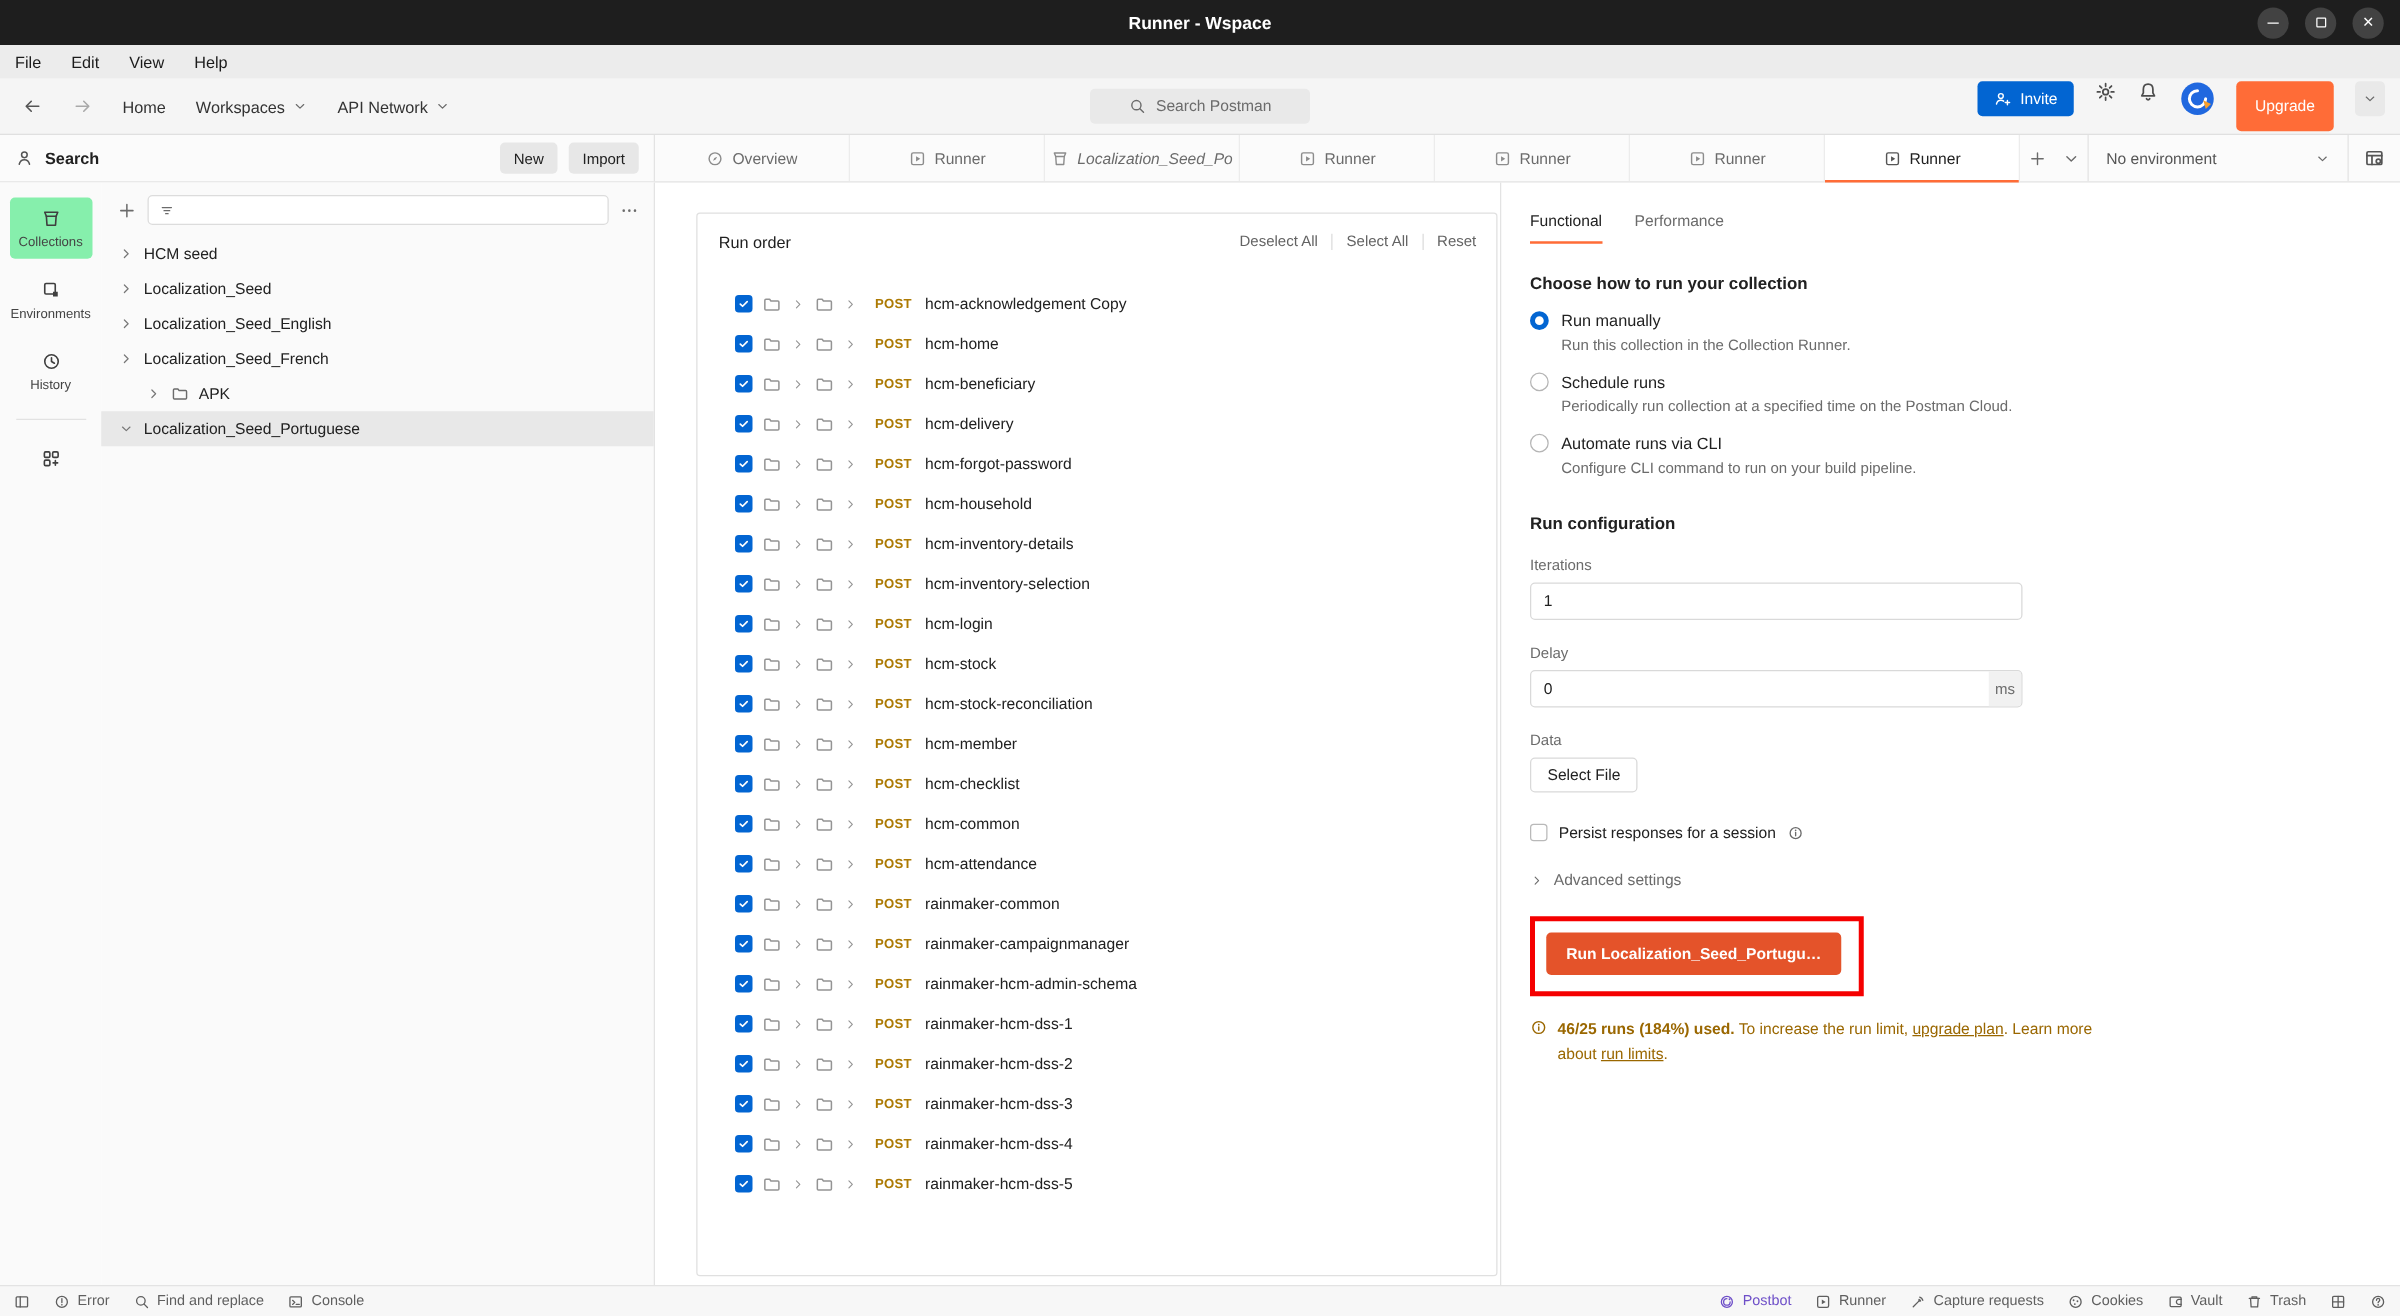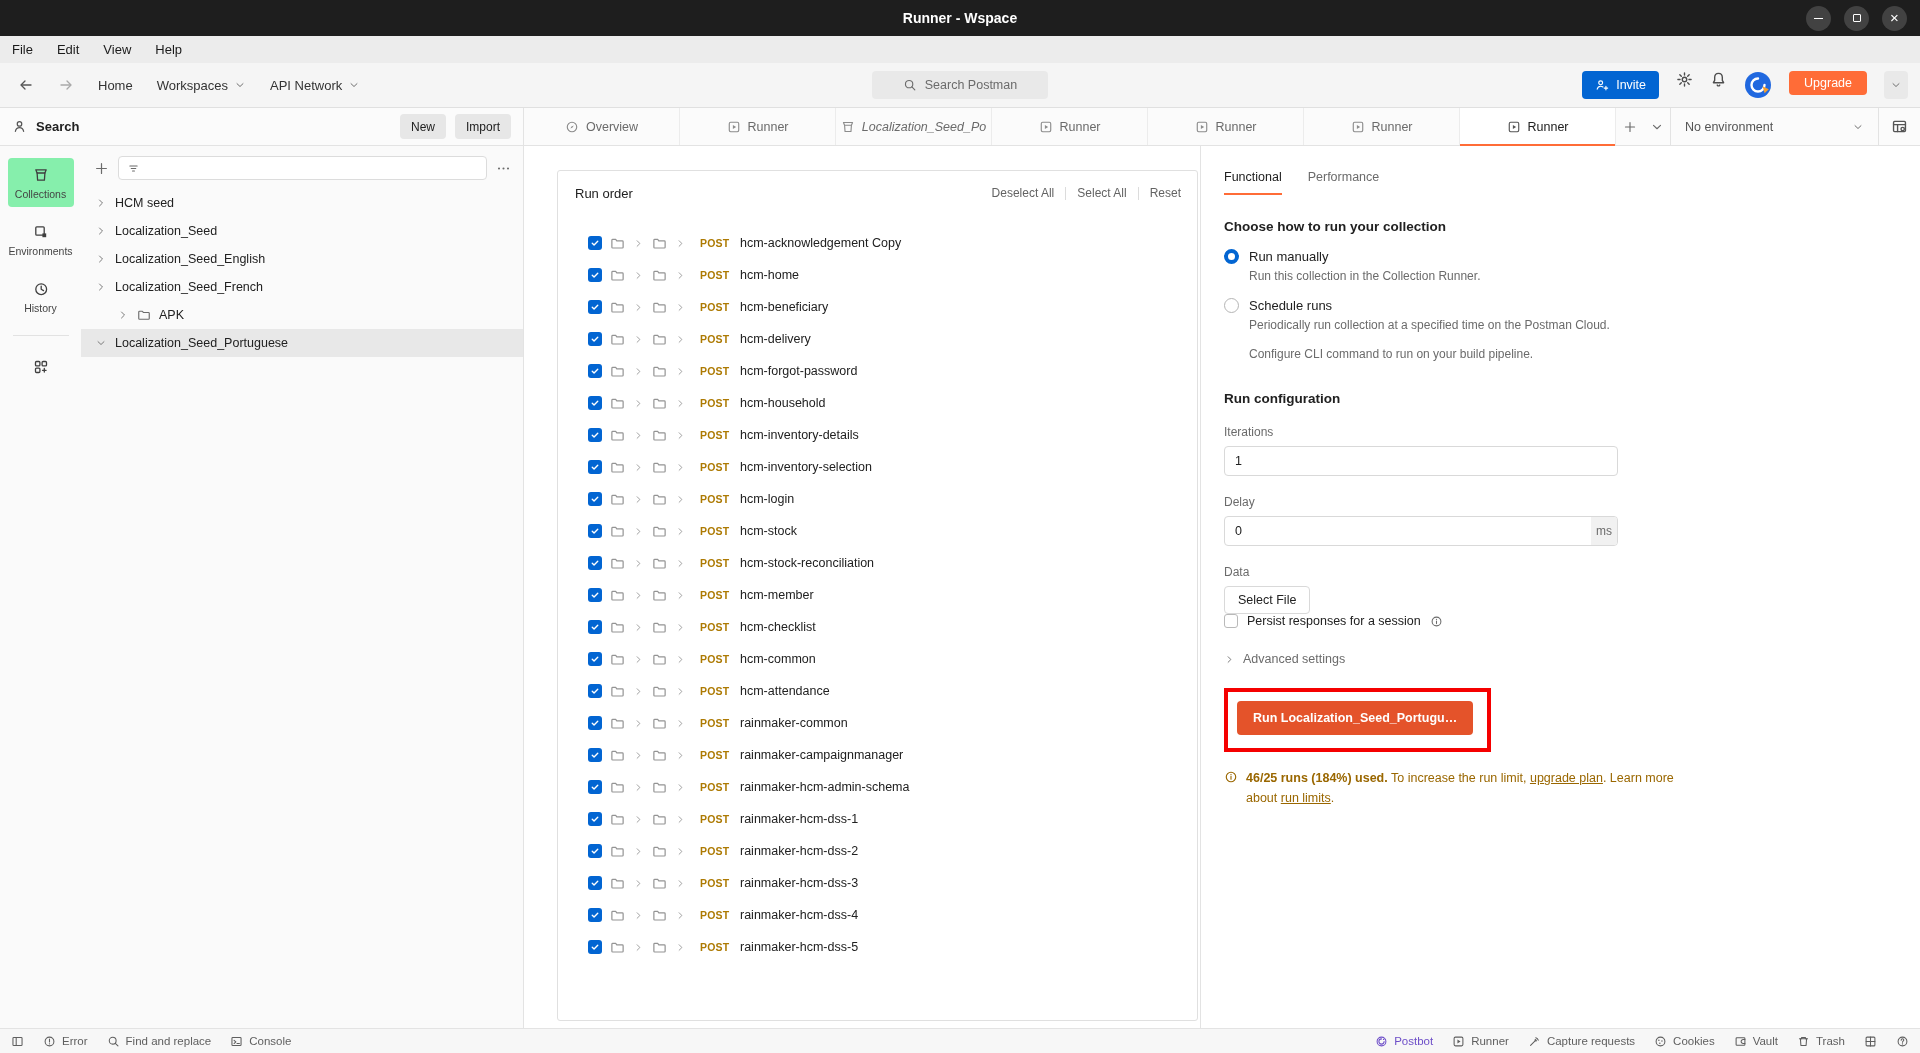--- a/index.html
+++ b/index.html
@@ -37,21 +37,21 @@
   .nav-search{position:absolute;left:50%;top:50%;transform:translate(-50%,-50%);width:176px;height:28px;
               background:#e9e9e9;border-radius:4px;display:flex;align-items:center;justify-content:center;gap:8px;
               color:#6b6b6b;font-size:12.5px;cursor:text}
   .nav-search .icon{width:14px;height:14px}
   .nav-right{margin-left:auto;display:flex;align-items:flex-start;gap:17px;padding-right:12px}
   .btn-invite{height:28px;background:var(--blue);color:#fff;border:none;border-radius:4px;display:flex;align-items:center;
               gap:7px;padding:0 13px;font-size:12.5px;font-family:inherit;cursor:pointer}
   .btn-invite .icon{width:14px;height:14px}
   .nav-ico{width:17px;height:17px;color:#4d4d4d;cursor:pointer}
   .avatar{width:28px;height:28px;cursor:pointer}
-  .btn-upgrade{height:24px;background:var(--orange);color:#fff;border:none;border-radius:4px;padding:0 15px;
+  .btn-upgrade{height:40px;background:var(--orange);color:#fff;border:none;border-radius:4px;padding:0 15px;
                font-size:12.5px;font-family:inherit;cursor:pointer}
   .btn-upgrade-chev{height:28px;width:24px;background:#e9e9e9;border-radius:4px;display:flex;align-items:center;justify-content:center;color:#6b6b6b;cursor:pointer}
   .btn-upgrade-chev .icon{width:12px;height:12px}
 
   
   .band{height:38px;border-bottom:1px solid #e3e3e3;display:flex;background:#fbfbfb}
   .band-left{width:524px;flex:none;border-right:1px solid #e3e3e3;display:flex;align-items:center;gap:9px;padding:0 12px}
   .band-left .icon{width:15px;height:15px;color:#555}
   .ws-name{font-weight:bold;font-size:13px}
   .band-left .spacer{flex:1}
@@ -126,21 +126,21 @@
   .opt-desc{margin:5px 0 0 25px;font-size:12px;color:#6b6b6b}
   .rc-h{margin-top:30px;font-size:13.5px;font-weight:bold}
   .rc-label{margin-top:19px;font-size:12px;color:#6b6b6b}
   .rc-inputwrap{margin-top:7px;width:394px;position:relative}
   .rc-input{width:100%;height:30px;border:1px solid #d9d9d9;border-radius:4px;padding:0 10px;font-size:12.5px;
             font-family:inherit;color:#212121;outline:none;background:#fff}
   .rc-addon{position:absolute;right:1px;top:1px;bottom:1px;width:26px;background:#f1f1f1;border-radius:0 3px 3px 0;
             display:flex;align-items:center;justify-content:center;font-size:12px;color:#6b6b6b}
   .btn-file{margin-top:7px;height:28px;background:#fff;border:1px solid #d9d9d9;border-radius:4px;padding:0 13px;
             font-size:12.5px;font-family:inherit;color:#212121;cursor:pointer}
-  .persist{display:flex;align-items:center;gap:9px;font-size:12.5px}
+  .persist{margin-top:25px;display:flex;align-items:center;gap:9px;font-size:12.5px}
   .cbx-empty{width:14px;height:14px;border:1px solid #b9b9b9;border-radius:3px;background:#fff;flex:none;cursor:pointer}
   .persist .icon{width:13px;height:13px;color:#6b6b6b}
   .advanced{margin-top:24px;display:flex;align-items:center;gap:8px;font-size:12.5px;color:#6b6b6b;cursor:pointer}
   .advanced .icon{width:11px;height:11px}
   .run-highlight{margin-top:22px;display:inline-block;border:4px solid var(--hl-red);padding:9px 14px 13px 9px}
   .btn-run{height:34px;background:var(--run-orange);border:none;border-radius:4px;color:#fff;font-weight:bold;
            font-size:12.5px;font-family:inherit;padding:0 16px;cursor:pointer;white-space:nowrap}
   .warning{margin-top:16px;display:flex;gap:8px;width:470px;font-size:12.5px;color:var(--warn);line-height:1.6}
   .warning .icon{width:14px;height:14px;flex:none;margin-top:2px}
   .warning b{font-weight:bold}
@@ -1241,20 +1241,24 @@
         <div class="opt-desc">Run this collection in the Collection Runner.</div>
       </div>
       <div class="opt">
         <div class="opt-row">
           <span class="radio"></span>
           <span>Schedule runs</span>
         </div>
         <div class="opt-desc">Periodically run collection at a specified time on the Postman Cloud.</div>
       </div>
       <div class="opt">
+        <div class="opt-row">
+          <span class="radio"></span>
+          <span>Automate runs via CLI</span>
+        </div>
         <div class="opt-desc">Configure CLI command to run on your build pipeline.</div>
       </div>
     </div>
 
   <div class="rc-h">Run configuration</div>
 
   <div class="rc-label">Iterations</div>
   <div class="rc-inputwrap">
     <input class="rc-input" value="1" style="">
   </div>

